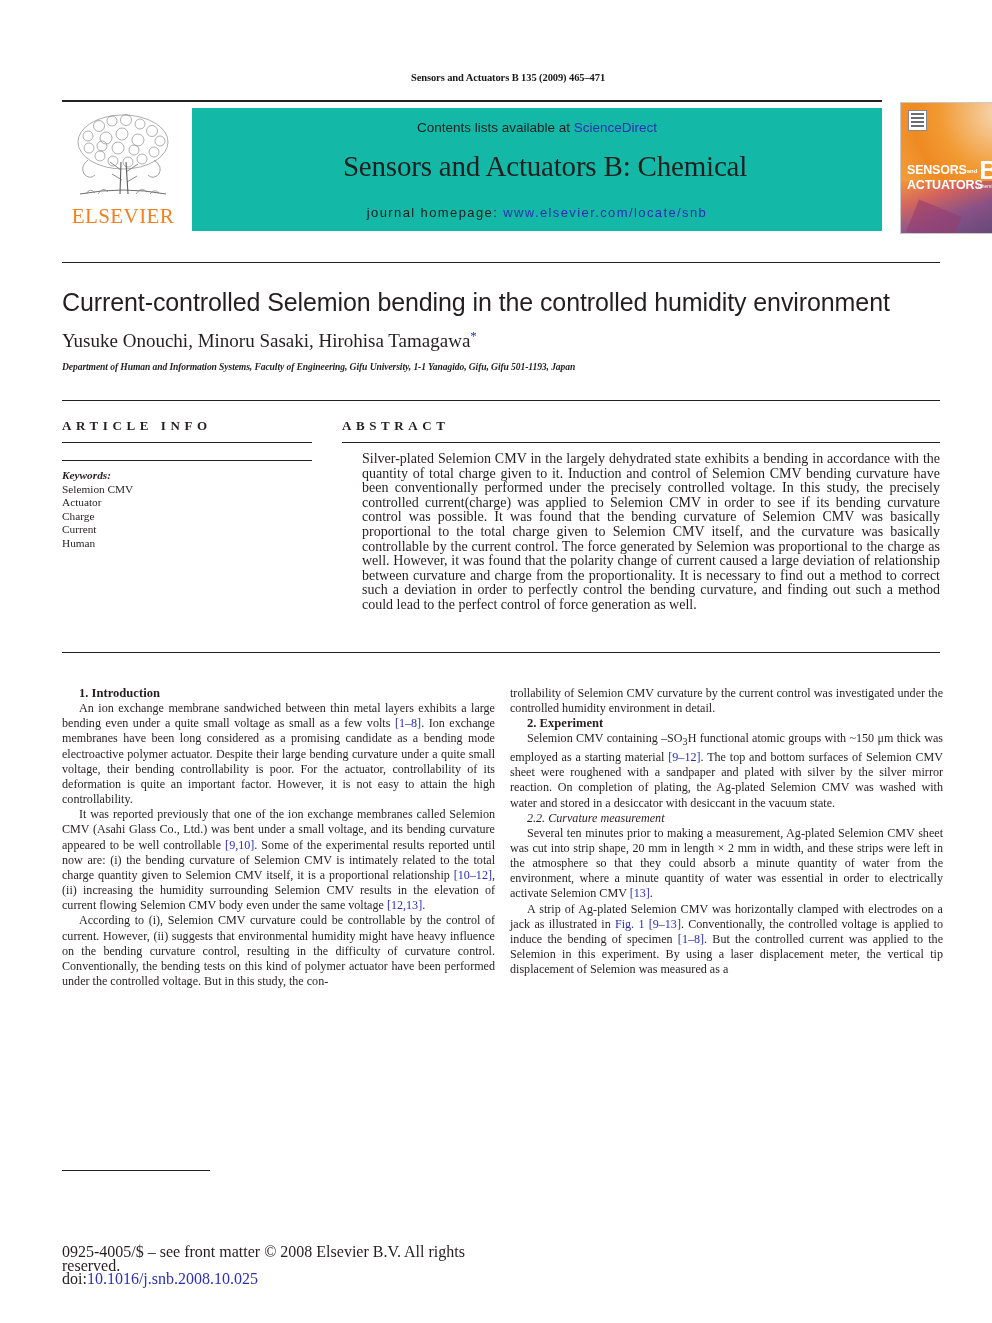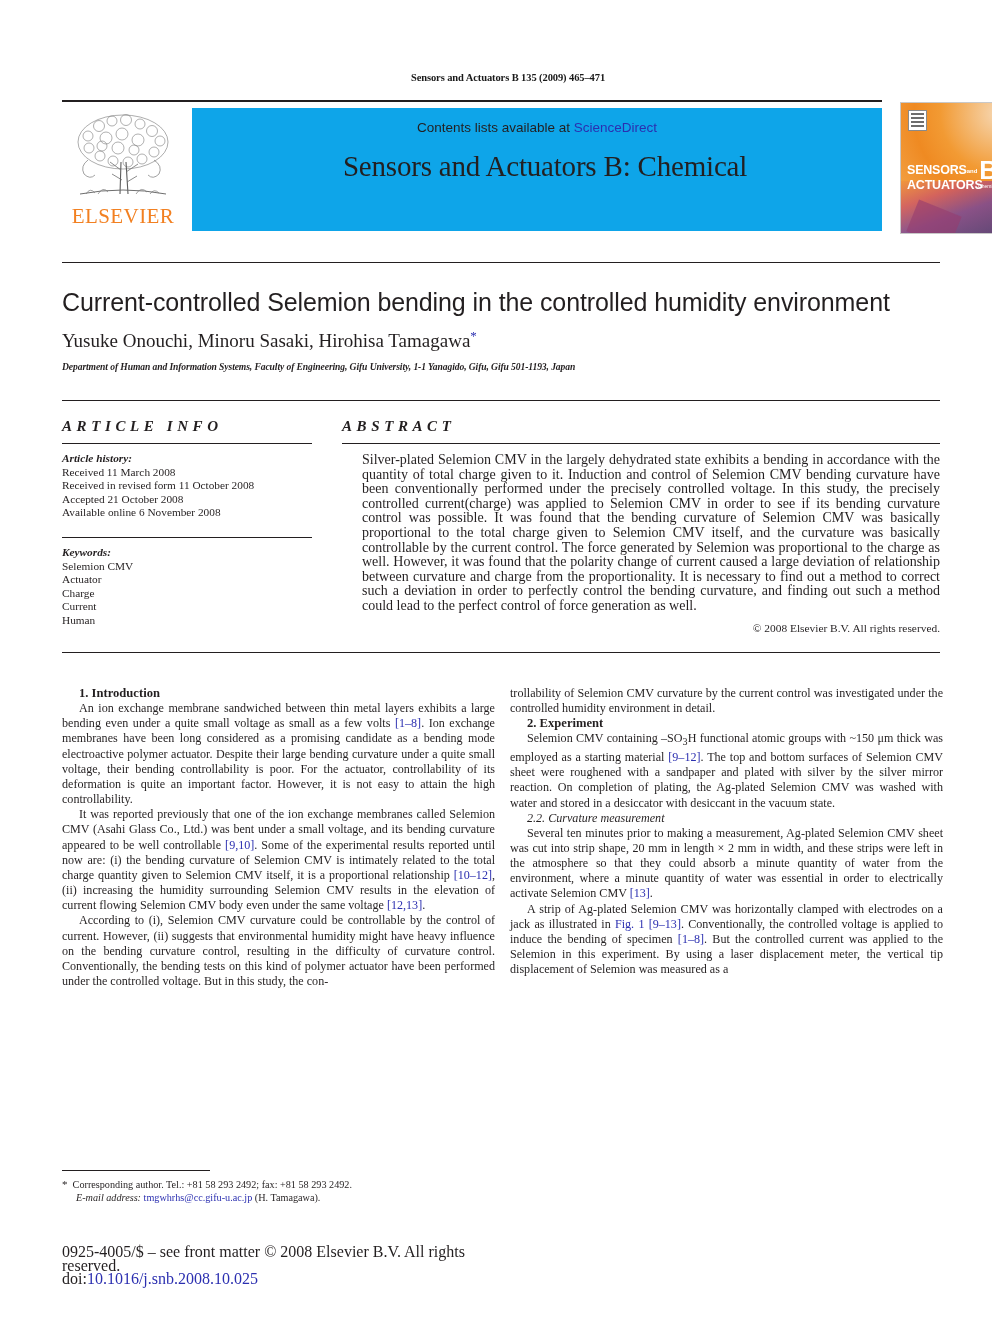--- a/index.html
+++ b/index.html
@@ -76,21 +76,21 @@
     font-size: 21px;
     letter-spacing: 0.4px;
     font-weight: 400;
   }
   .banner {
     position: absolute;
     left: 130px;
     top: 8px;
     width: 690px;
     height: 123px;
-    background: #0ea5e9;
+    background: #14b8a6;
   }
   .banner-contents {
     position: absolute;
     left: 0;
     top: 12px;
     width: 690px;
     text-align: center;
     font-family: "Liberation Sans", sans-serif;
     font-size: 13.5px;
     color: #231f20;
@@ -265,24 +265,23 @@
   }
   .abs-col {
     position: absolute;
     left: 342px;
     top: 418px;
     width: 598px;
   }
   .sec-caps {
     font-family: "Liberation Serif", serif;
     font-weight: bold;
-    font-size: 15px;
+    font-size: 13px;
     letter-spacing: 4.6px;
     color: #231f20;
-    font-style: italic;
   }
   .thin-rule {
     height: 1px;
     background: #231f20;
     margin-top: 8px;
   }
   .hist {
     margin-top: 8px;
     font-family: "Liberation Serif", serif;
     font-size: 11.3px;
@@ -454,20 +453,23 @@
         </svg>
       </div>
       <div class="elsevier-word">ELSEVIER</div>
     </div>
 
     <div class="banner">
       <div class="banner-contents">
         <span>Contents lists available at </span><span class="sd-link">ScienceDirect</span>
       </div>
       <div class="banner-title">Sensors and Actuators B: Chemical</div>
+      <div class="banner-homepage">
+        <span>journal homepage: </span><span class="url">www.elsevier.com/locate/snb</span>
+      </div>
     </div>
 
     <div class="cover">
       <div class="cover-grad"></div>
       <div class="cover-bottom"></div>
       <div class="cover-els-mark">
           <i></i>
           <i></i>
           <i></i>
           <i></i>
@@ -486,43 +488,35 @@
   <div class="authors">
     <span>Yusuke Onouchi, Minoru Sasaki, Hirohisa Tamagawa</span><span class="star">*</span>
   </div>
   <div class="affiliation">Department of Human and Information Systems, Faculty of Engineering, Gifu University, 1-1 Yanagido, Gifu, Gifu 501-1193, Japan</div>
 
   <div class="info-rule-top"></div>
 
   <div class="info-col">
     <div class="sec-caps">ARTICLE INFO</div>
     <div class="thin-rule"></div>
-    <div class="hist">
-      <span class="lbl">Article history:</span><br>
-      <span>Received 11 March 2008</span><br>
-      <span>Received in revised form 11 October 2008</span><br>
-      <span>Accepted 21 October 2008</span><br>
-      <span>Available online 6 November 2008</span>
-    </div>
     <div class="kw-rule"></div>
     <div class="kw">
       <span class="lbl">Keywords:</span><br>
       <span>Selemion CMV</span><br>
       <span>Actuator</span><br>
       <span>Charge</span><br>
       <span>Current</span><br>
       <span>Human</span>
     </div>
   </div>
 
   <div class="abs-col">
     <div class="sec-caps">ABSTRACT</div>
     <div class="thin-rule"></div>
     <div class="abstract-body">Silver-plated Selemion CMV in the largely dehydrated state exhibits a bending in accordance with the quantity of total charge given to it. Induction and control of Selemion CMV bending curvature have been conventionally performed under the precisely controlled voltage. In this study, the precisely controlled current(charge) was applied to Selemion CMV in order to see if its bending curvature control was possible. It was found that the bending curvature of Selemion CMV was basically proportional to the total charge given to Selemion CMV itself, and the curvature was basically controllable by the current control. The force generated by Selemion was proportional to the charge as well. However, it was found that the polarity change of current caused a large deviation of relationship between curvature and charge from the proportionality. It is necessary to find out a method to correct such a deviation in order to perfectly control the bending curvature, and finding out such a method could lead to the perfect control of force generation as well.</div>
-    <div class="copyright">© 2008 Elsevier B.V. All rights reserved.</div>
   </div>
 
   <div class="info-rule-bottom"></div>
 
   <div class="col col-left">
     <p class="h2">1.  Introduction</p>
     <p><span>An ion exchange membrane sandwiched between thin metal layers exhibits a large bending even under a quite small voltage as small as a few volts </span><span class="ref">[1–8]</span><span>. Ion exchange membranes have been long considered as a promising candidate as a bending mode electroactive polymer actuator. Despite their large bending curvature under a quite small voltage, their bending controllability is poor. For the actuator, controllability of its deformation is quite an important factor. However, it is not easy to attain the high controllability.</span></p>
     <p><span>It was reported previously that one of the ion exchange membranes called Selemion CMV (Asahi Glass Co., Ltd.) was bent under a small voltage, and its bending curvature appeared to be well controllable </span><span class="ref">[9,10]</span><span>. Some of the experimental results reported until now are: (i) the bending curvature of Selemion CMV is intimately related to the total charge quantity given to Selemion CMV itself, it is a proportional relationship </span><span class="ref">[10–12]</span><span>, (ii) increasing the humidity surrounding Selemion CMV results in the elevation of current flowing Selemion CMV body even under the same voltage </span><span class="ref">[12,13]</span><span>.</span></p>
     <p>According to (i), Selemion CMV curvature could be controllable by the control of current. However, (ii) suggests that environmental humidity might have heavy influence on the bending curvature control, resulting in the difficulty of curvature control. Conventionally, the bending tests on this kind of polymer actuator have been performed under the controlled voltage. But in this study, the con-</p>
   </div>
@@ -530,29 +524,19 @@
   <div class="col col-right">
     <p class="noindent">trollability of Selemion CMV curvature by the current control was investigated under the controlled humidity environment in detail.</p>
     <p class="h2 h2-spaced">2.  Experiment</p>
     <p><span>Selemion CMV containing –SO</span><sub>3</sub><span>H functional atomic groups with ~150 μm thick was employed as a starting material </span><span class="ref">[9–12]</span><span>. The top and bottom surfaces of Selemion CMV sheet were roughened with a sandpaper and plated with silver by the silver mirror reaction. On completion of plating, the Ag-plated Selemion CMV was washed with water and stored in a desiccator with desiccant in the vacuum state.</span></p>
     <p class="h3">2.2.  Curvature measurement</p>
     <p><span>Several ten minutes prior to making a measurement, Ag-plated Selemion CMV sheet was cut into strip shape, 20 mm in length × 2 mm in width, and these strips were left in the atmosphere so that they could absorb a minute quantity of water from the environment, where a minute quantity of water was essential in order to electrically activate Selemion CMV </span><span class="ref">[13]</span><span>.</span></p>
     <p><span>A strip of Ag-plated Selemion CMV was horizontally clamped with electrodes on a jack as illustrated in </span><span class="ref">Fig. 1</span><span> </span><span class="ref">[9–13]</span><span>. Conventionally, the controlled voltage is applied to induce the bending of specimen </span><span class="ref">[1–8]</span><span>. But the controlled current was applied to the Selemion in this experiment. By using a laser displacement meter, the vertical tip displacement of Selemion was measured as a</span></p>
   </div>
 
   <div class="footnote-rule"></div>
-  <div class="footnote">
-    <div class="hang">
-      <span class="star">*</span>&nbsp;&nbsp;<span>Corresponding author. Tel.: +81 58 293 2492; fax: +81 58 293 2492.</span>
-    </div>
-    <div class="hang" style="padding-left:14px;text-indent:0;">
-      <span class="em-lbl">E-mail address:</span>
-      <span class="mail">tmgwhrhs@cc.gifu-u.ac.jp</span>
-      <span>(H. Tamagawa).</span>
-    </div>
-  </div>
 
   <div class="issn">
     <div>0925-4005/$ – see front matter © 2008 Elsevier B.V. All rights reserved.</div>
     <div><span>doi:</span><span class="doi">10.1016/j.snb.2008.10.025</span></div>
   </div>
 
 </div>
 
 </body></html>

